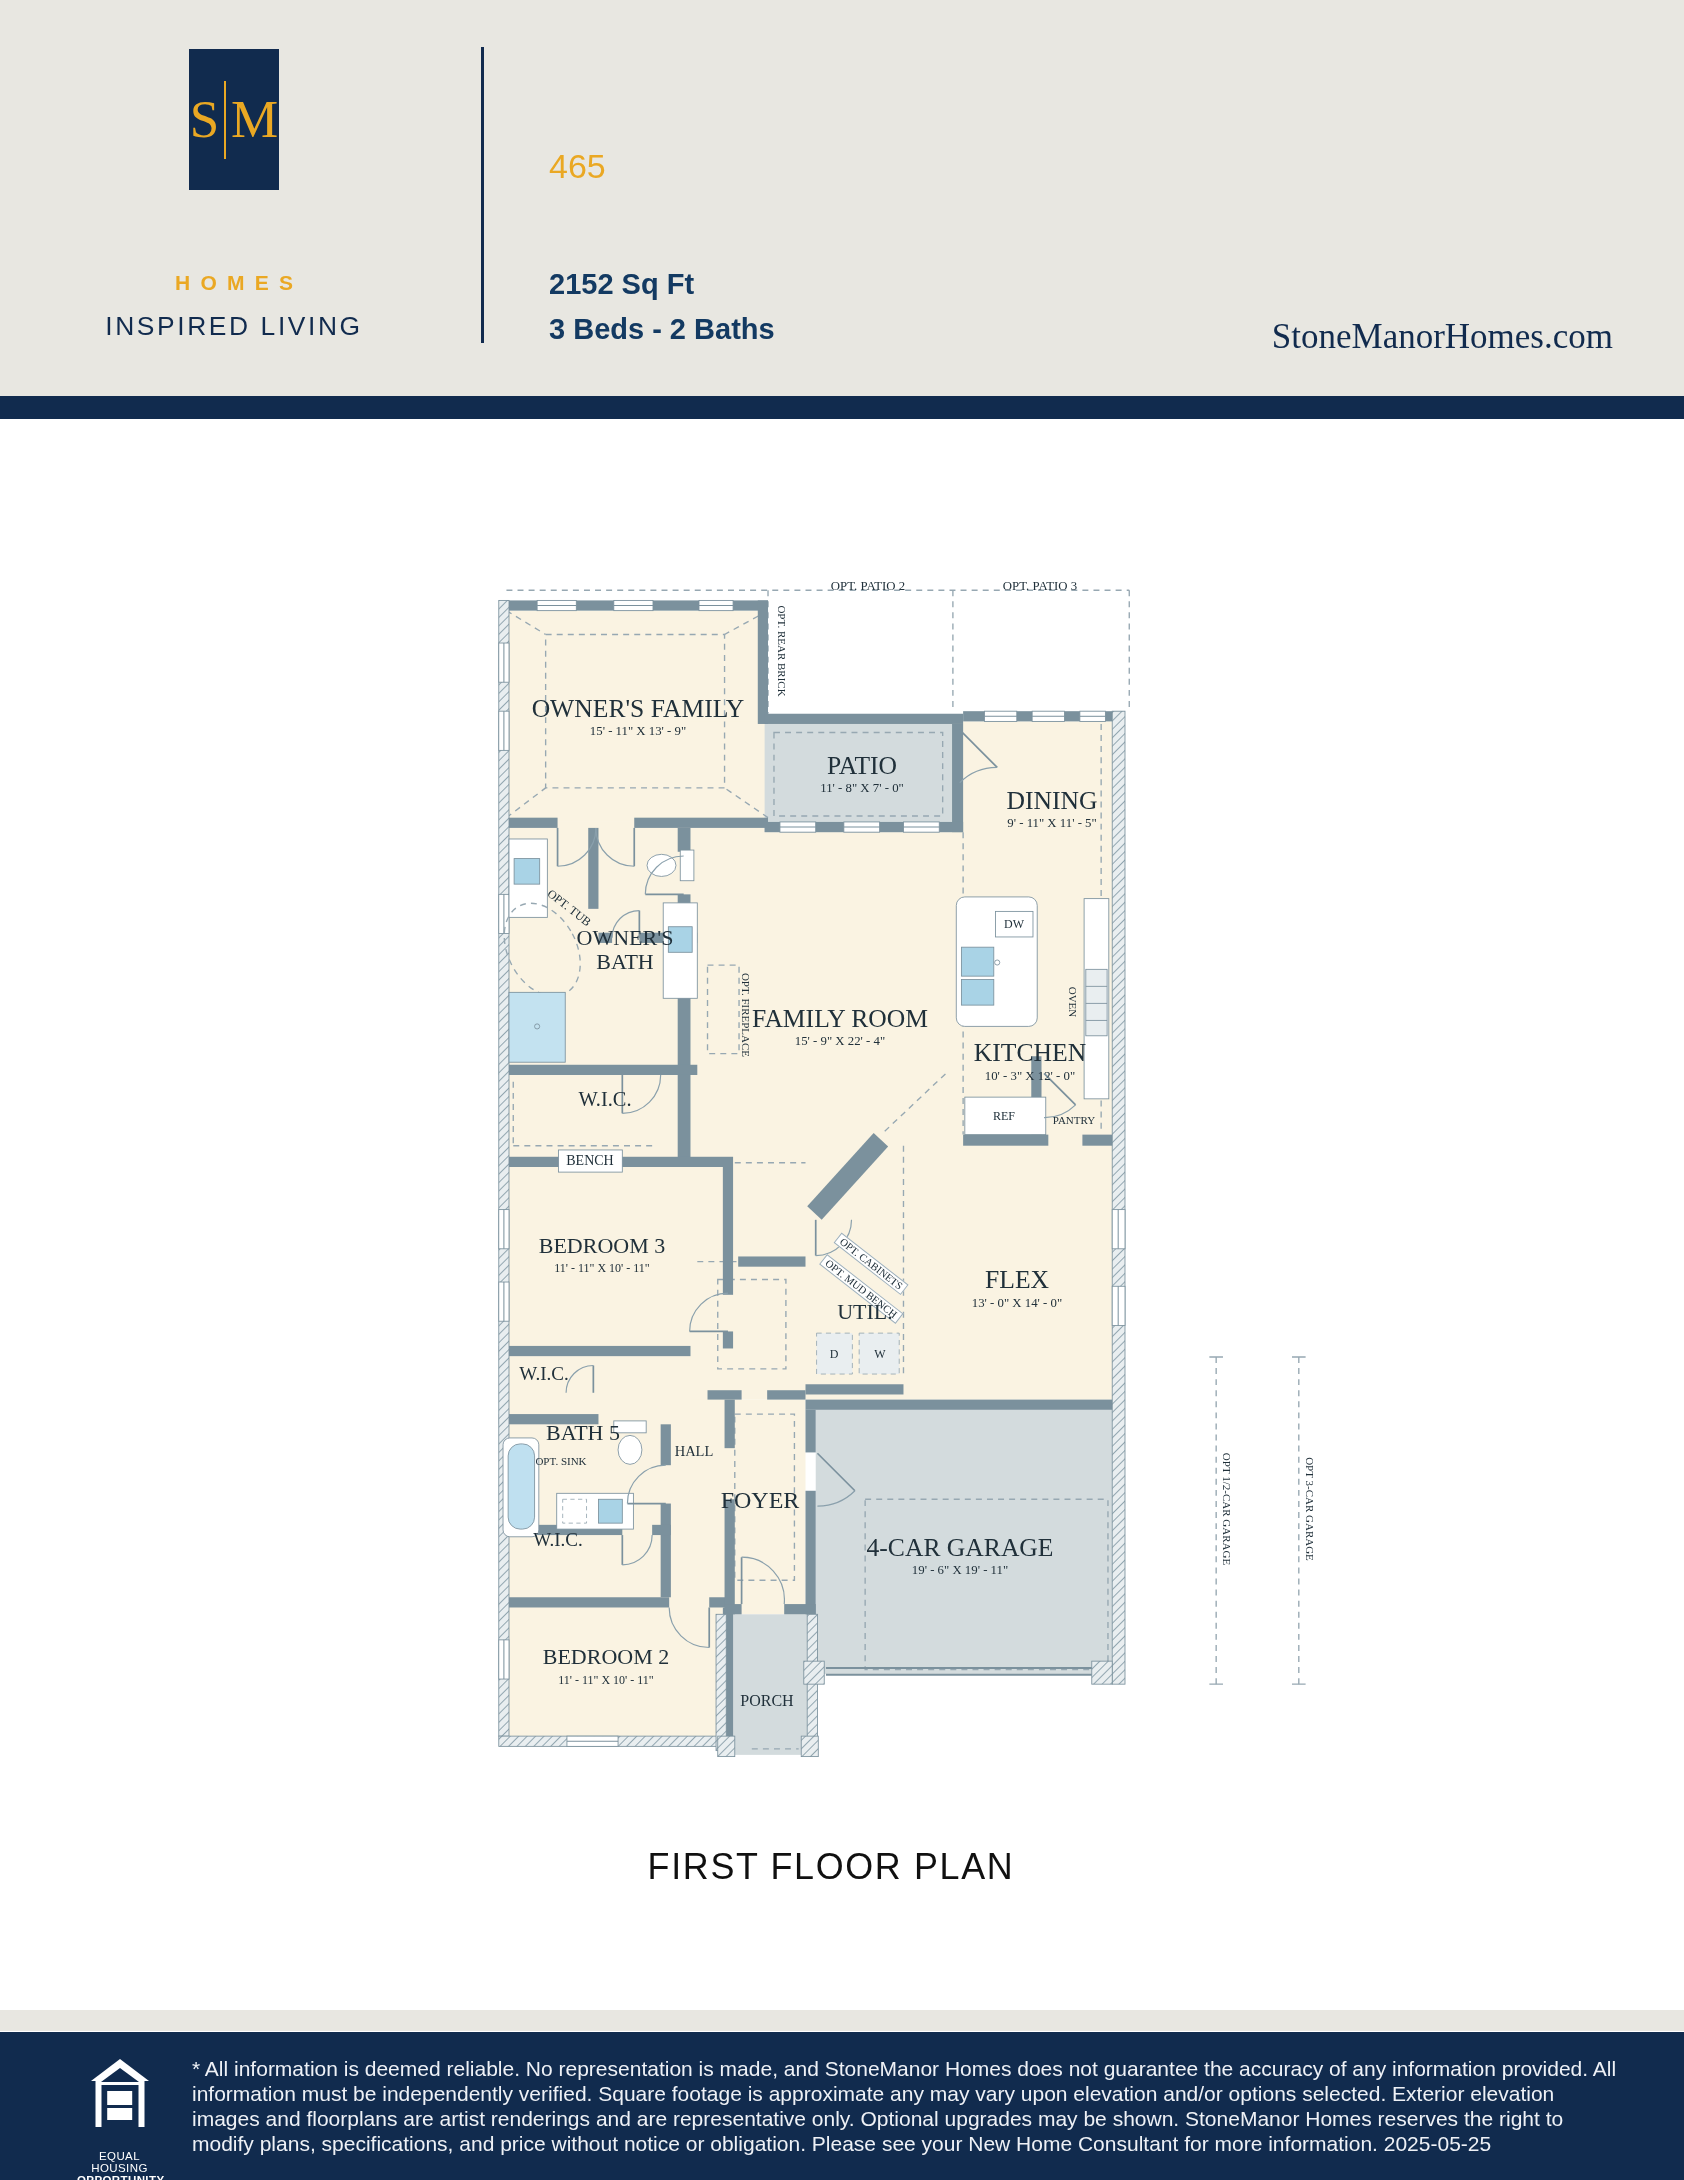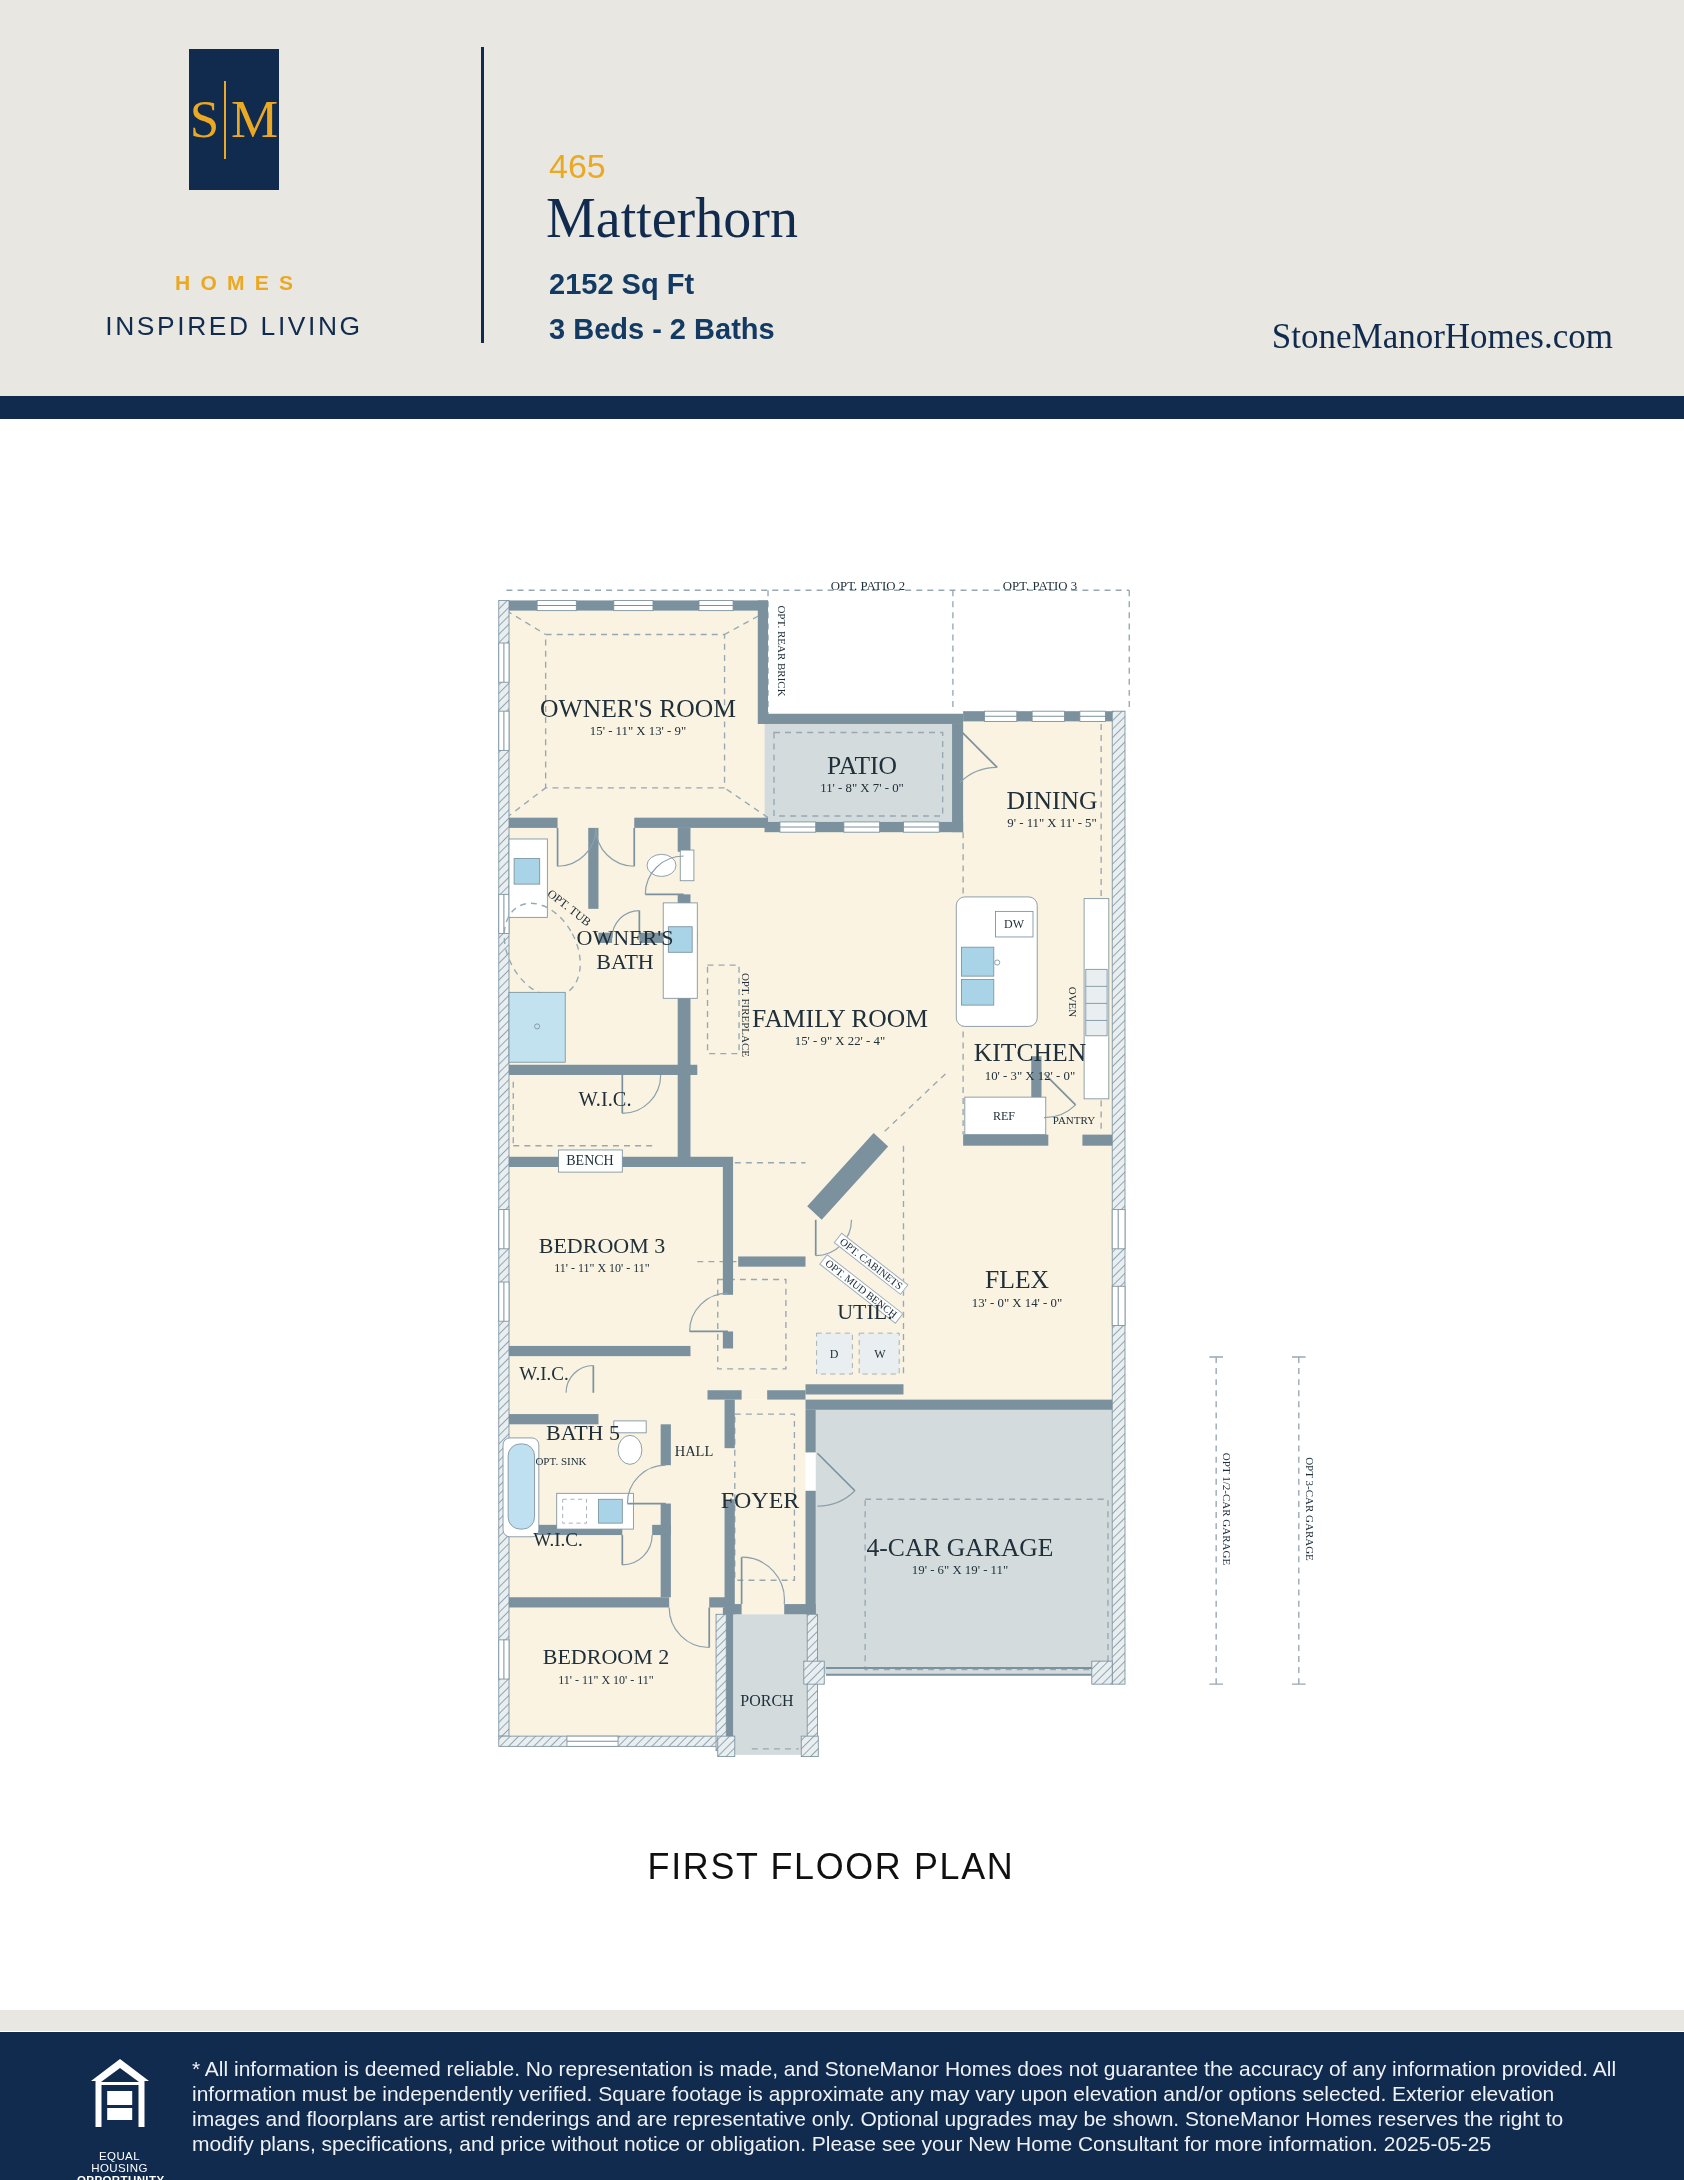--- a/index.html
+++ b/index.html
@@ -76,21 +76,20 @@
 <div class="header">
   <div class="logo-box">
     <span class="mono">S</span>
     <span class="bar"></span>
     <span class="mono">M</span>
   </div>
   <div class="homes">HOMES</div>
   <div class="tagline">INSPIRED LIVING</div>
   <div class="vdivider"></div>
   <div class="plan-number">465</div>
-  <div class="plan-name">Matterhorn</div>
   <div class="plan-sqft">2152 Sq Ft</div>
   <div class="plan-beds">3 Beds - 2 Baths</div>
   <div class="website">StoneManorHomes.com</div>
 </div>
 <div class="navy-bar"></div>
 
 <div class="plan-wrap">
 <svg width="852" height="1210" viewBox="0 0 1000 1420">
   <defs>
     <pattern id="hatch" width="7" height="7" patternUnits="userSpaceOnUse" patternTransform="rotate(45)">
@@ -306,21 +305,21 @@
       <path d="M300,1168 A50,50 0 0 1 350,1223"></path>
       <path d="M692,637 A52,52 0 0 1 655,652"></path>
     </g>
   </g>
 </svg>
 
   <div class="lbl" style="left:382px;top:25px;font-size:12.8px;">OPT. PATIO 2</div>
   <div class="lbl" style="left:554px;top:25px;font-size:12.8px;">OPT. PATIO 3</div>
   <div class="lbl vert" style="left:295px;top:89px;transform:translate(-50%,-50%);font-size:11px;">OPT. REAR BRICK</div>
 
-  <div class="lbl" style="left:152px;top:147px;font-size:25.6px;">OWNER'S ROOM</div>
+  <div class="lbl" style="left:152px;top:147px;font-size:25.6px;">OWNER'S FAMILY</div>
   <div class="lbl" style="left:152px;top:170px;font-size:12.8px;">15' - 11" X 13' - 9"</div>
 
   <div class="lbl" style="left:376px;top:204px;font-size:25.6px;">PATIO</div>
   <div class="lbl" style="left:376px;top:227px;font-size:12.8px;">11' - 8" X 7' - 0"</div>
 
   <div class="lbl" style="left:566px;top:239px;font-size:25.6px;">DINING</div>
   <div class="lbl" style="left:566px;top:262px;font-size:12.8px;">9' - 11" X 11' - 5"</div>
 
   <div class="lbl wrap" style="left:139px;top:388px;font-size:22px;width:111px;">OWNER'S BATH</div>
   <div class="lbl rot" style="left:83px;top:346px;font-size:12px;">OPT. TUB</div>

